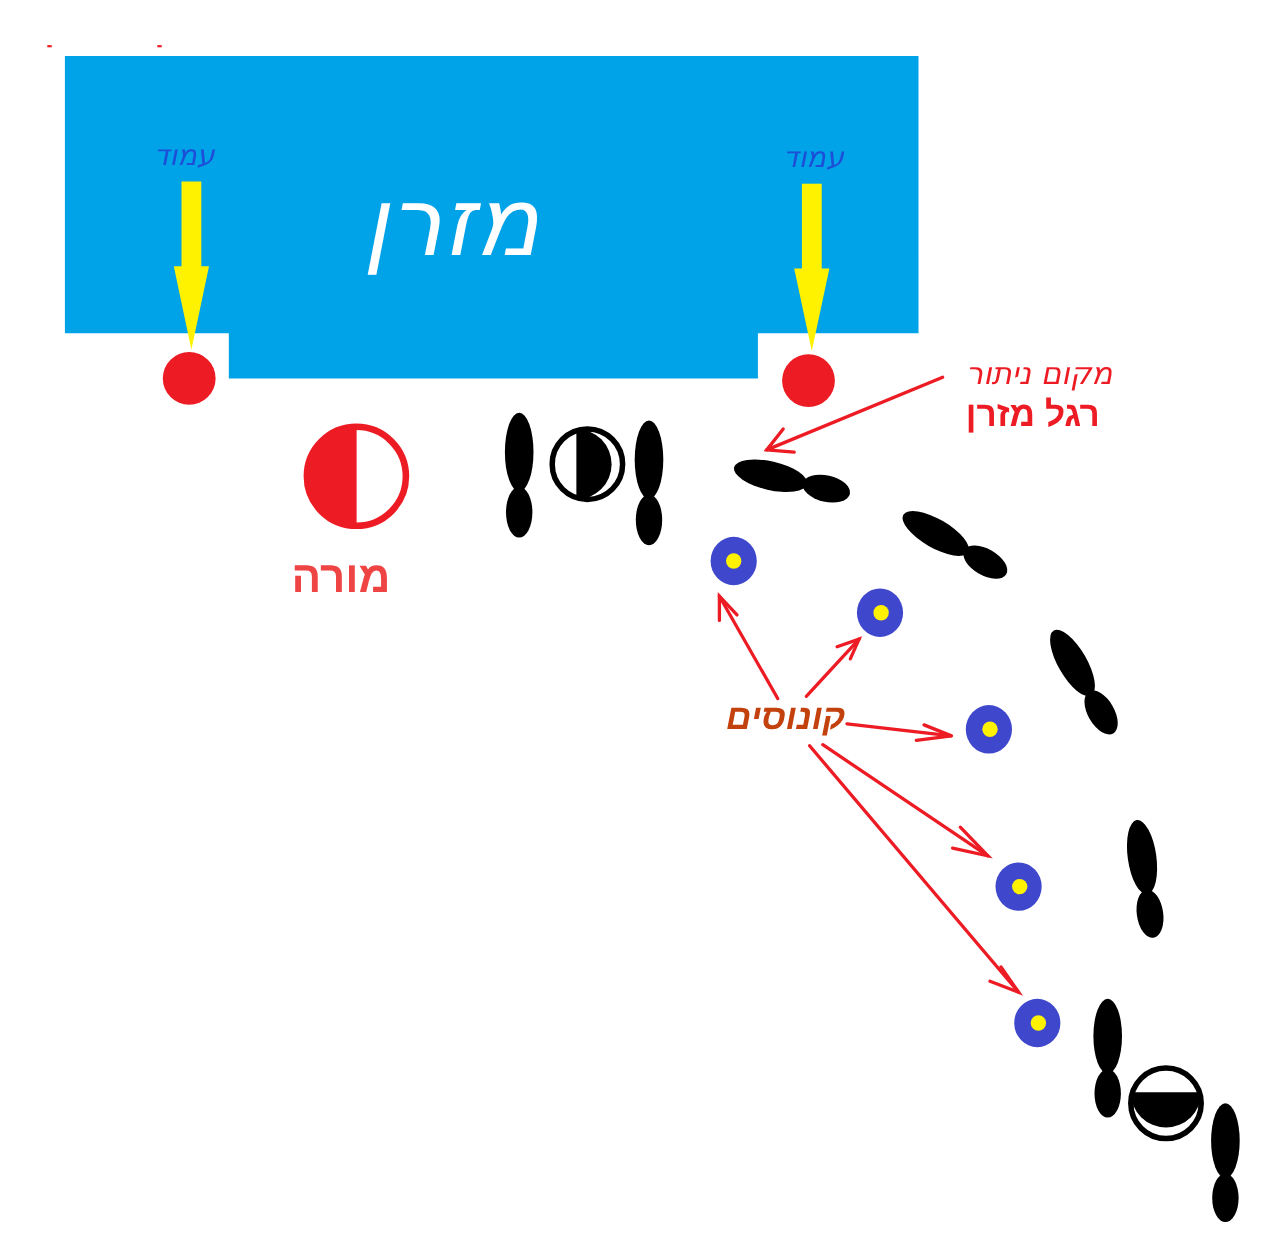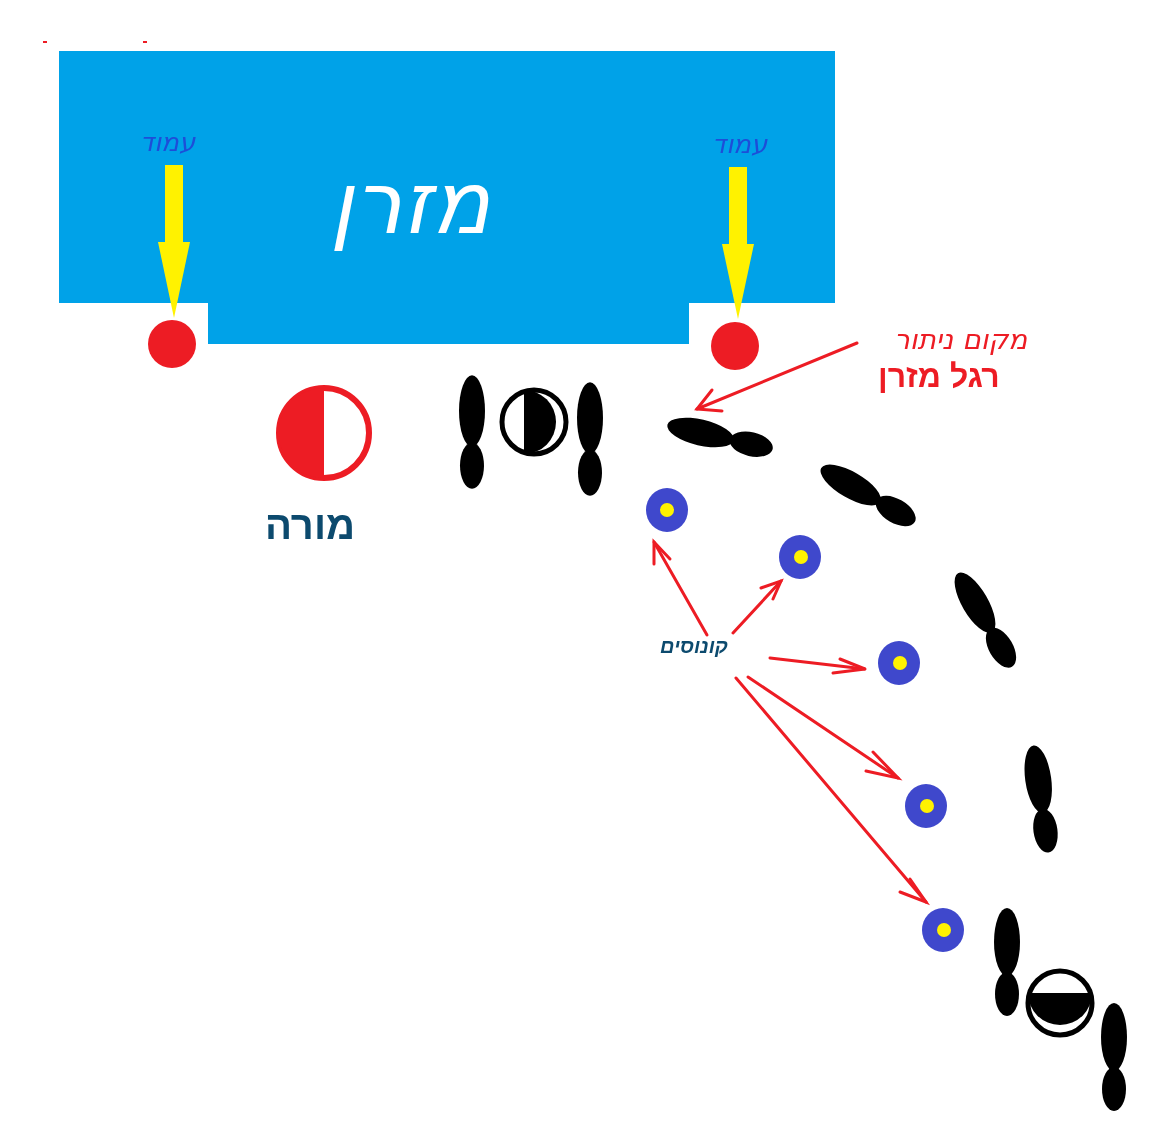--- a/index.html
+++ b/index.html
@@ -2,24 +2,24 @@
 <html><head>
   <meta charset="utf-8">
   <style>
     html, body { margin: 0; padding: 0; background: #ffffff; }
     body { width: 1151px; height: 1132px; position: relative; overflow: hidden;
            font-family: "DejaVu Sans", "Liberation Sans", sans-serif; }
     #stage { position: absolute; left: 0; top: 12px; width: 919px; height: 1132px; }
     .lbl { position: absolute; direction: rtl; white-space: nowrap; line-height: 1; }
     .mat-title { left: 330px; top: 148px; font-size: 86px; color: #ffffff; font-style: italic; font-weight: normal; }
     .pillar-lbl { font-size: 26px; color: #1d4ed8; font-style: italic; }
-    .teacher-lbl { left: 265px; top: 493px; font-size: 40px; color: #0c4a6e; font-weight: bold; font-family: "Liberation Sans", sans-serif; }
-    .landing-lbl1 { left: 878px; top: 314px; font-size: 28px; color: #ed1c24; font-style: italic; margin-left: 16px; }
+    .teacher-lbl { left: 265px; top: 493px; font-size: 40px; color: #ef4444; font-weight: bold; font-family: "Liberation Sans", sans-serif; }
+    .landing-lbl1 { left: 878px; top: 314px; font-size: 28px; color: #ed1c24; font-style: italic; }
     .landing-lbl2 { left: 878px; top: 348px; font-size: 32px; color: #ed1c24; font-weight: bold; font-family: "Liberation Sans", sans-serif; }
-    .cones-lbl { left: 660px; top: 624px; font-size: 20px; color: #0c4a6e; font-weight: bold; font-style: italic; font-family: "Liberation Sans", sans-serif; }
+    .cones-lbl { left: 660px; top: 624px; font-size: 32px; color: #c2410c; font-weight: bold; font-style: italic; font-family: "Liberation Sans", sans-serif; }
   </style>
 </head>
 <body>
 
 <div id="stage">
   <svg width="1151" height="1132" viewBox="0 0 1151 1132" xmlns="http://www.w3.org/2000/svg">
     <defs>
       <g id="foot">
 
         <ellipse cx="0" cy="-20" rx="13" ry="34"></ellipse>

